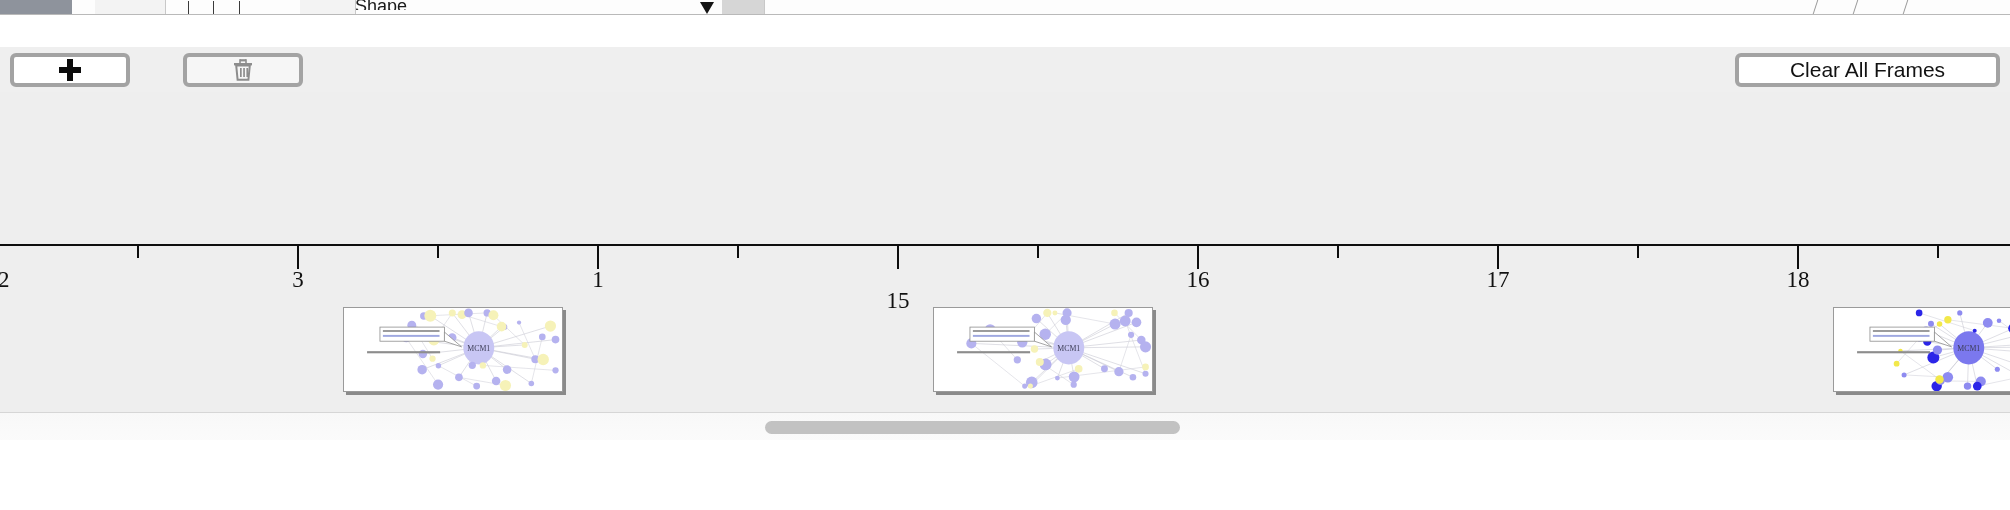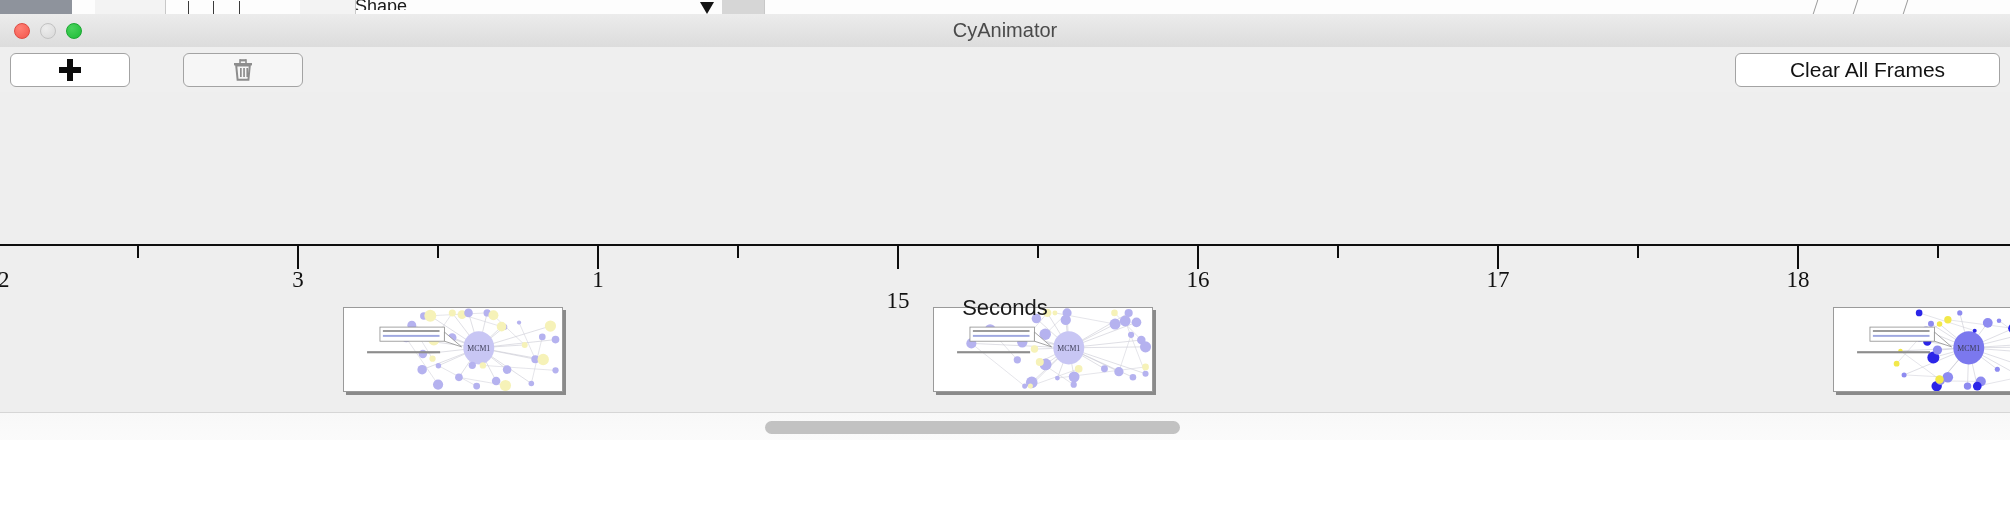--- a/index.html
+++ b/index.html
@@ -109,21 +109,21 @@
     position: absolute;
     left: 0; top: 47px;
     width: 2010px; height: 45px;
     background: #efefef;
     border-bottom: 1px solid #c4c4c4;
   }
   .tb-btn {
     position: absolute;
     box-sizing: border-box;
     border-radius: 6px;
-    border: 1px solid #a3a3a3;
+    border: 4px solid #a3a3a3;
     display: flex;
     align-items: center;
     justify-content: center;
   }
   .tb-btn.add {
     left: 10px; top: 6px;
     width: 120px; height: 34px;
     background: #ffffff;
   }
   .tb-btn.del {
@@ -326,28 +326,20 @@
     <div class="bg-sep" style="left:239px;"></div>
     <div class="bg-tab" style="left:300px;width:55px;"></div>
     <div class="bg-word" style="left:355px;">Shape</div>
     <div class="bg-wedge" style="left:700px;"></div>
     <div class="bg-tab" style="left:722px;width:42px;background:#d6d6d6;"></div>
     <div class="bg-slash" style="left:1815px;"></div>
     <div class="bg-slash" style="left:1855px;"></div>
     <div class="bg-slash" style="left:1905px;"></div>
   </div>
 
-  <div class="titlebar">
-    <div class="traffic">
-      <div class="light close"></div>
-      <div class="light min"></div>
-      <div class="light max"></div>
-    </div>
-    <div class="title-text">CyAnimator</div>
-  </div>
 
   <div class="toolbar">
     <div class="tb-btn add">
       <span class="plus-ico"></span>
     </div>
     <div class="tb-btn del">
       <svg width="26" height="28" viewBox="0 0 26 28">
         <rect x="4" y="7" width="18" height="2.4" fill="#8d8d8d"></rect>
         <rect x="10" y="3.2" width="6" height="2.2" fill="#8d8d8d"></rect>
         <rect x="9.2" y="3.2" width="1.6" height="4" fill="#8d8d8d"></rect>
@@ -617,21 +609,20 @@
         <div class="tick major" style="left: 1797px; top: 153px;"></div>
         <div class="tick-label" style="left: 1798px; top: 175px;">18</div>
         <div class="tick minor" style="left: 137px; top: 153px;"></div>
         <div class="tick minor" style="left: 437px; top: 153px;"></div>
         <div class="tick minor" style="left: 737px; top: 153px;"></div>
         <div class="tick minor" style="left: 1037px; top: 153px;"></div>
         <div class="tick minor" style="left: 1337px; top: 153px;"></div>
         <div class="tick minor" style="left: 1637px; top: 153px;"></div>
         <div class="tick minor" style="left: 1937px; top: 153px;"></div>
       </div>
-    <div class="axis-title" style="top:203px;">Seconds</div>
   </div>
 
   <div class="hscroll">
     <div class="hscroll-thumb" style="left: 765px; width: 415px;"></div>
   </div>
 
   <div class="bottombar">
     <div class="playback-buttons">
         <div class="pbtn" style="left: 10px; width: 128px;">
           <span class="g-play"></span>

